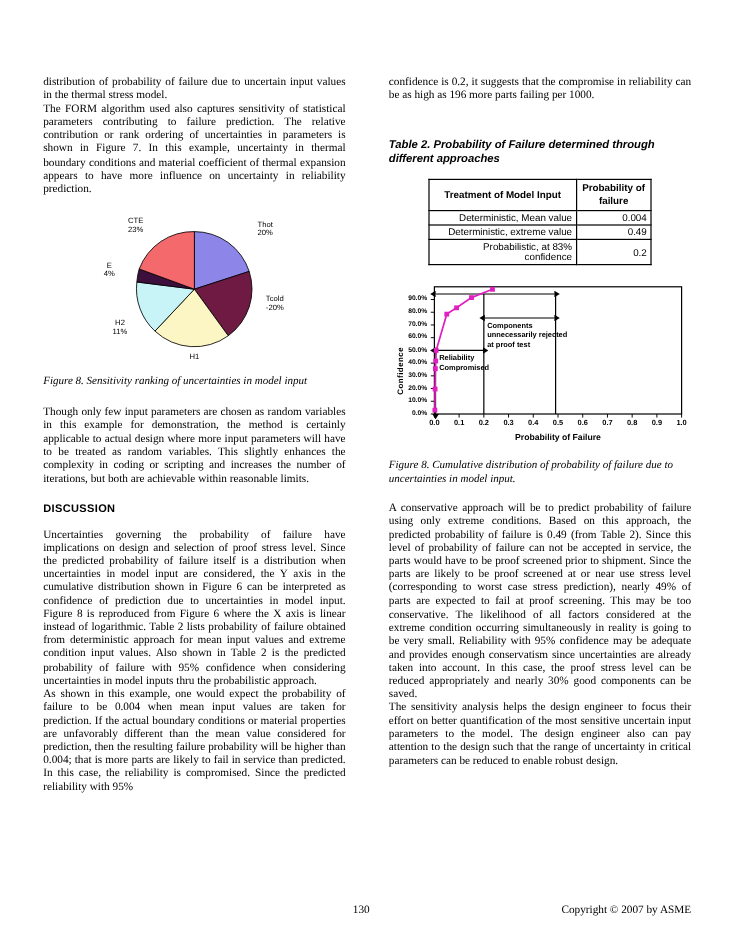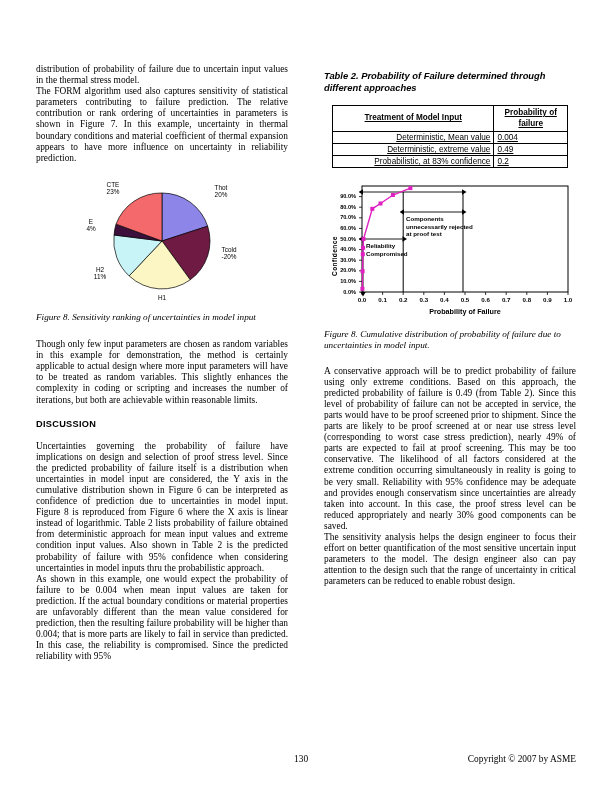--- a/index.html
+++ b/index.html
@@ -65,35 +65,34 @@
     font-size: 9.4px;
     line-height: 11.6px;
     margin: 0 0 10px 0;
   }
 
   table.data {
     border-collapse: collapse;
     font-family: "Liberation Sans", sans-serif;
     font-size: 8.2px;
     margin: 12px auto;
-    width: 236px;
-    text-decoration: underline;
+    width: 186px;
   }
   table.data th, table.data td {
     border: 1px solid #000;
     padding: 1px 3px;
   }
   table.data th {
     font-weight: bold;
     text-align: center;
     line-height: 10.5px;
     padding: 2px 3px;
   }
   table.data td.lbl { text-align: right; }
-  table.data td.val { text-align: left; }
+  table.data td.val { text-align: right; }
 
   .footer {
     position: absolute;
     left: 36px;
     right: 36px;
     bottom: 38px;
     font-family: "Liberation Serif", serif;
     font-size: 9.4px;
   }
   .footer .pageno {
@@ -217,22 +216,23 @@
 
     <h2 class="section">DISCUSSION</h2>
 
     <p class="body">Uncertainties governing the probability of failure have implications on design and selection of proof stress level.  Since the predicted probability of failure itself is a distribution when uncertainties in model input are considered, the Y axis in the cumulative distribution shown in Figure 6 can be interpreted as confidence of prediction due to uncertainties in model input.  Figure 8 is reproduced from Figure 6 where the X axis is linear instead of logarithmic.    Table 2 lists probability of failure obtained from deterministic approach for mean input values and extreme condition input values.  Also shown in Table 2 is the predicted probability of failure with 95% confidence when considering uncertainties in model inputs thru the probabilistic approach.</p>
 
     <p class="body gap">As shown in this example, one would expect the probability of failure to be 0.004 when mean input values are taken for prediction.  If the actual boundary conditions or material properties are unfavorably different than the mean value considered for prediction, then the resulting failure probability will be higher than 0.004; that is more parts are likely to fail in service than predicted.  In this case, the reliability is compromised.  Since the predicted reliability with 95%</p>
   </div>
 
   <div class="col col-right">
 
-
-    <div class="table-title" style="margin-top:18px;">Table 2.  Probability of Failure determined through different approaches</div>
+    <p class="body">confidence is 0.2, it suggests that the compromise in reliability can be as high as 196 more parts failing per 1000.</p>
+
+    <div class="table-title" style="margin-top:28px;">Table 2.  Probability of Failure determined through different approaches</div>
 
     <table class="data">
       <thead>
         <tr>
           <th style="width:140px;">Treatment of
 Model Input</th>
           <th style="width:60px;">Probability
 of failure</th>
         </tr>
       </thead>

